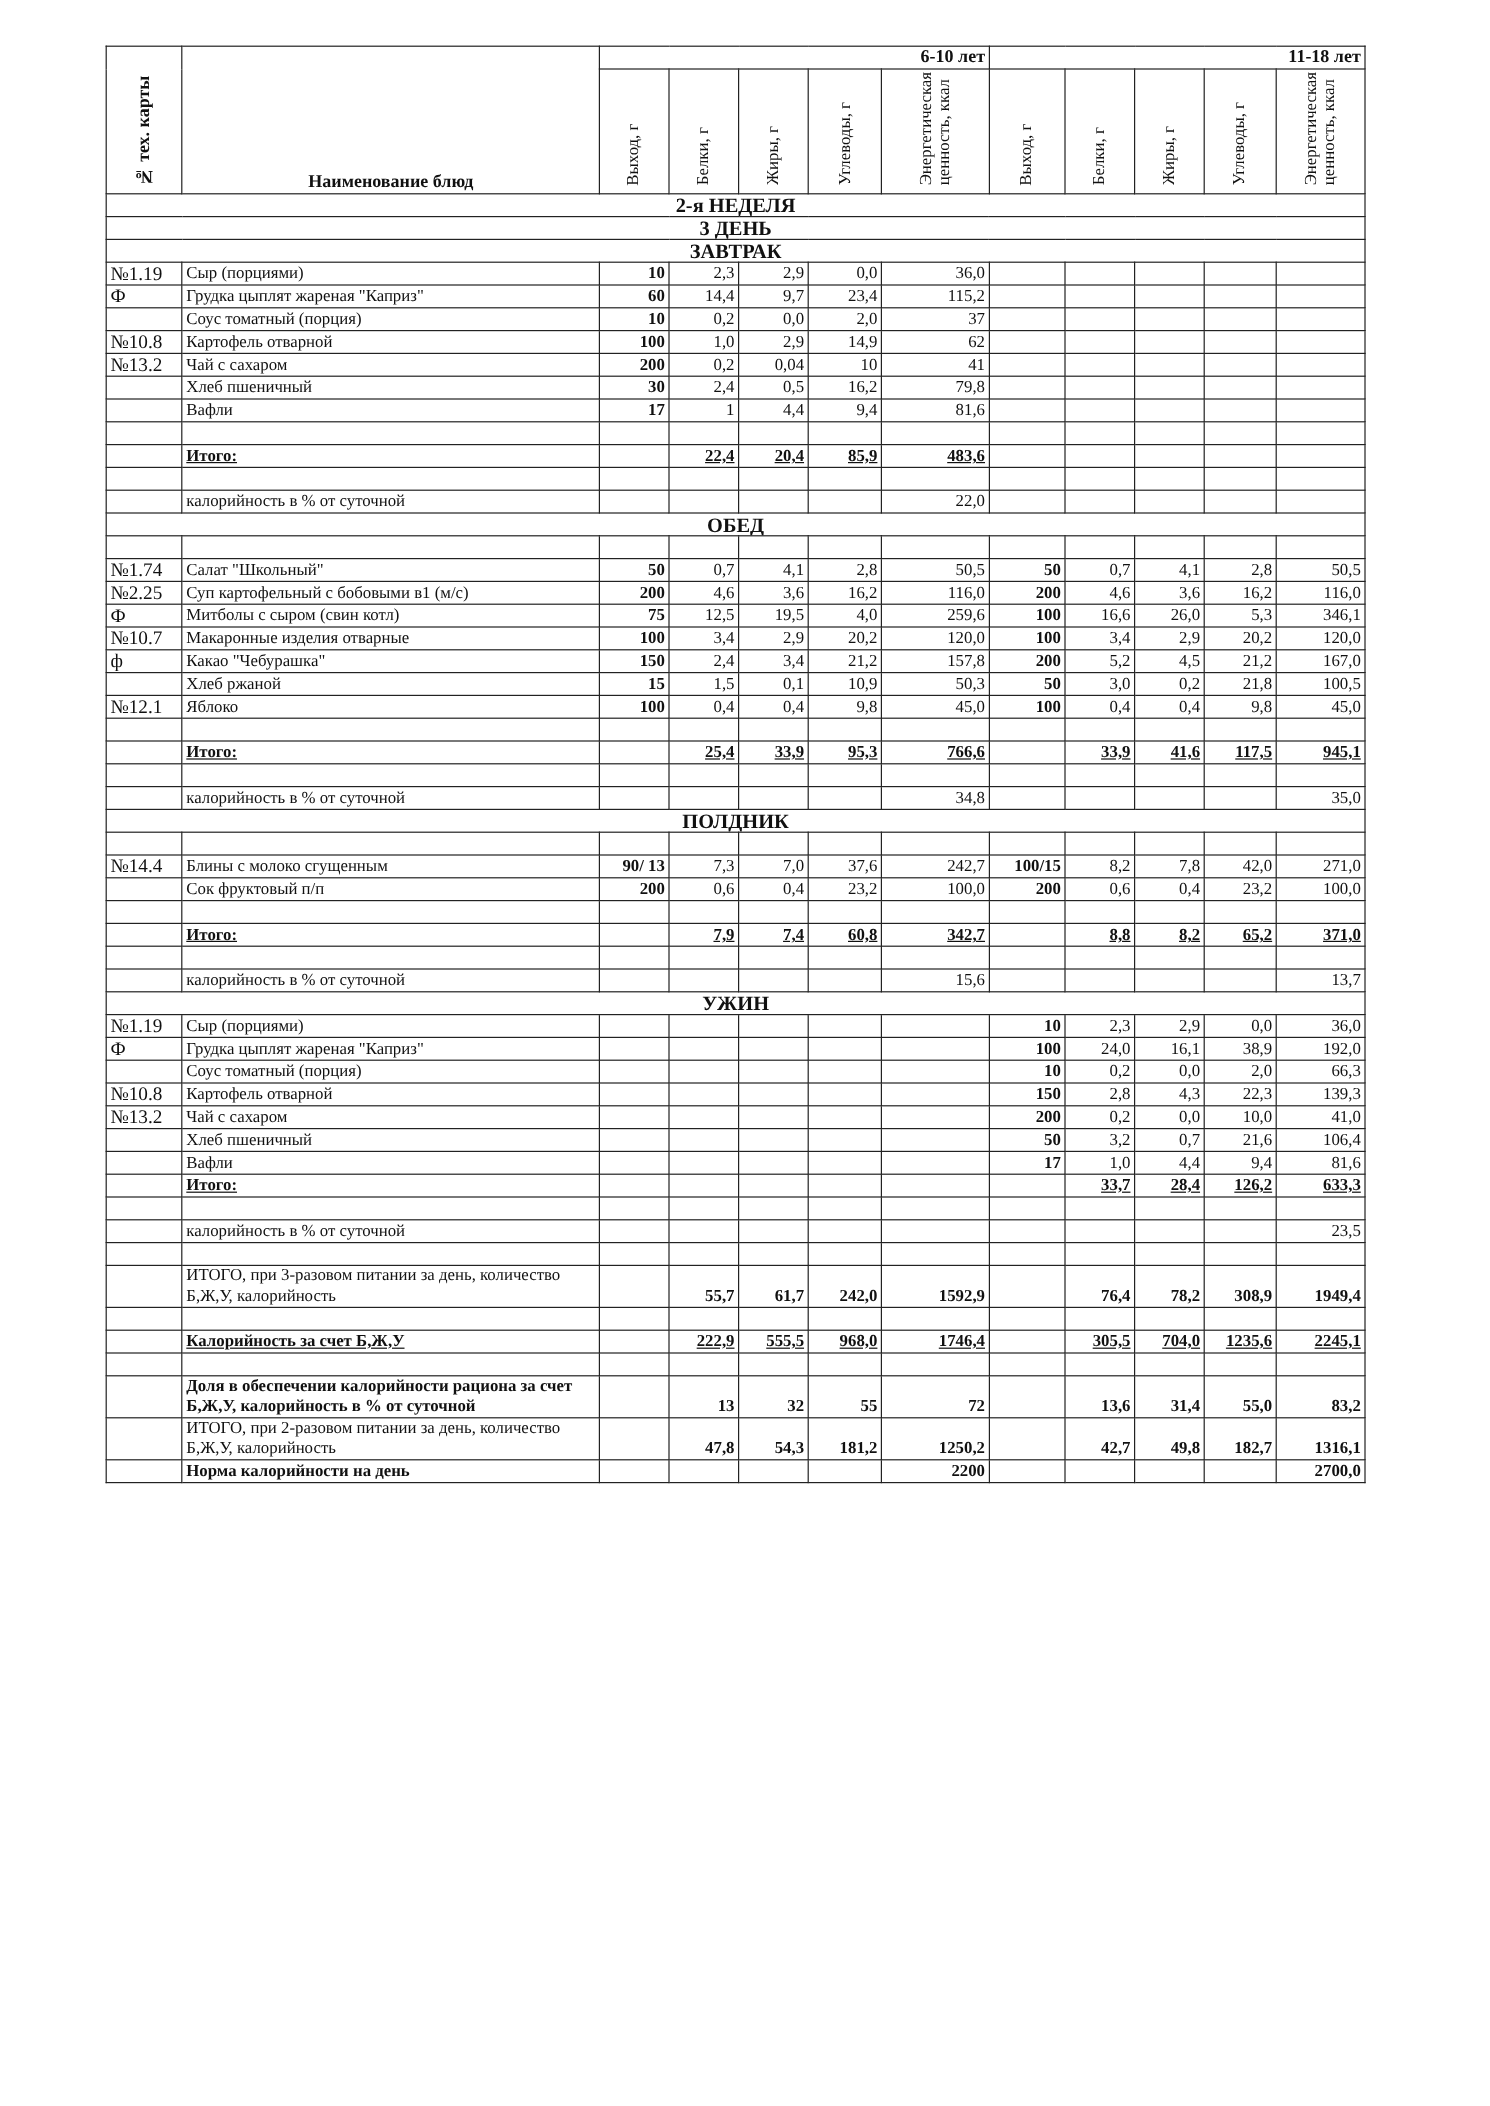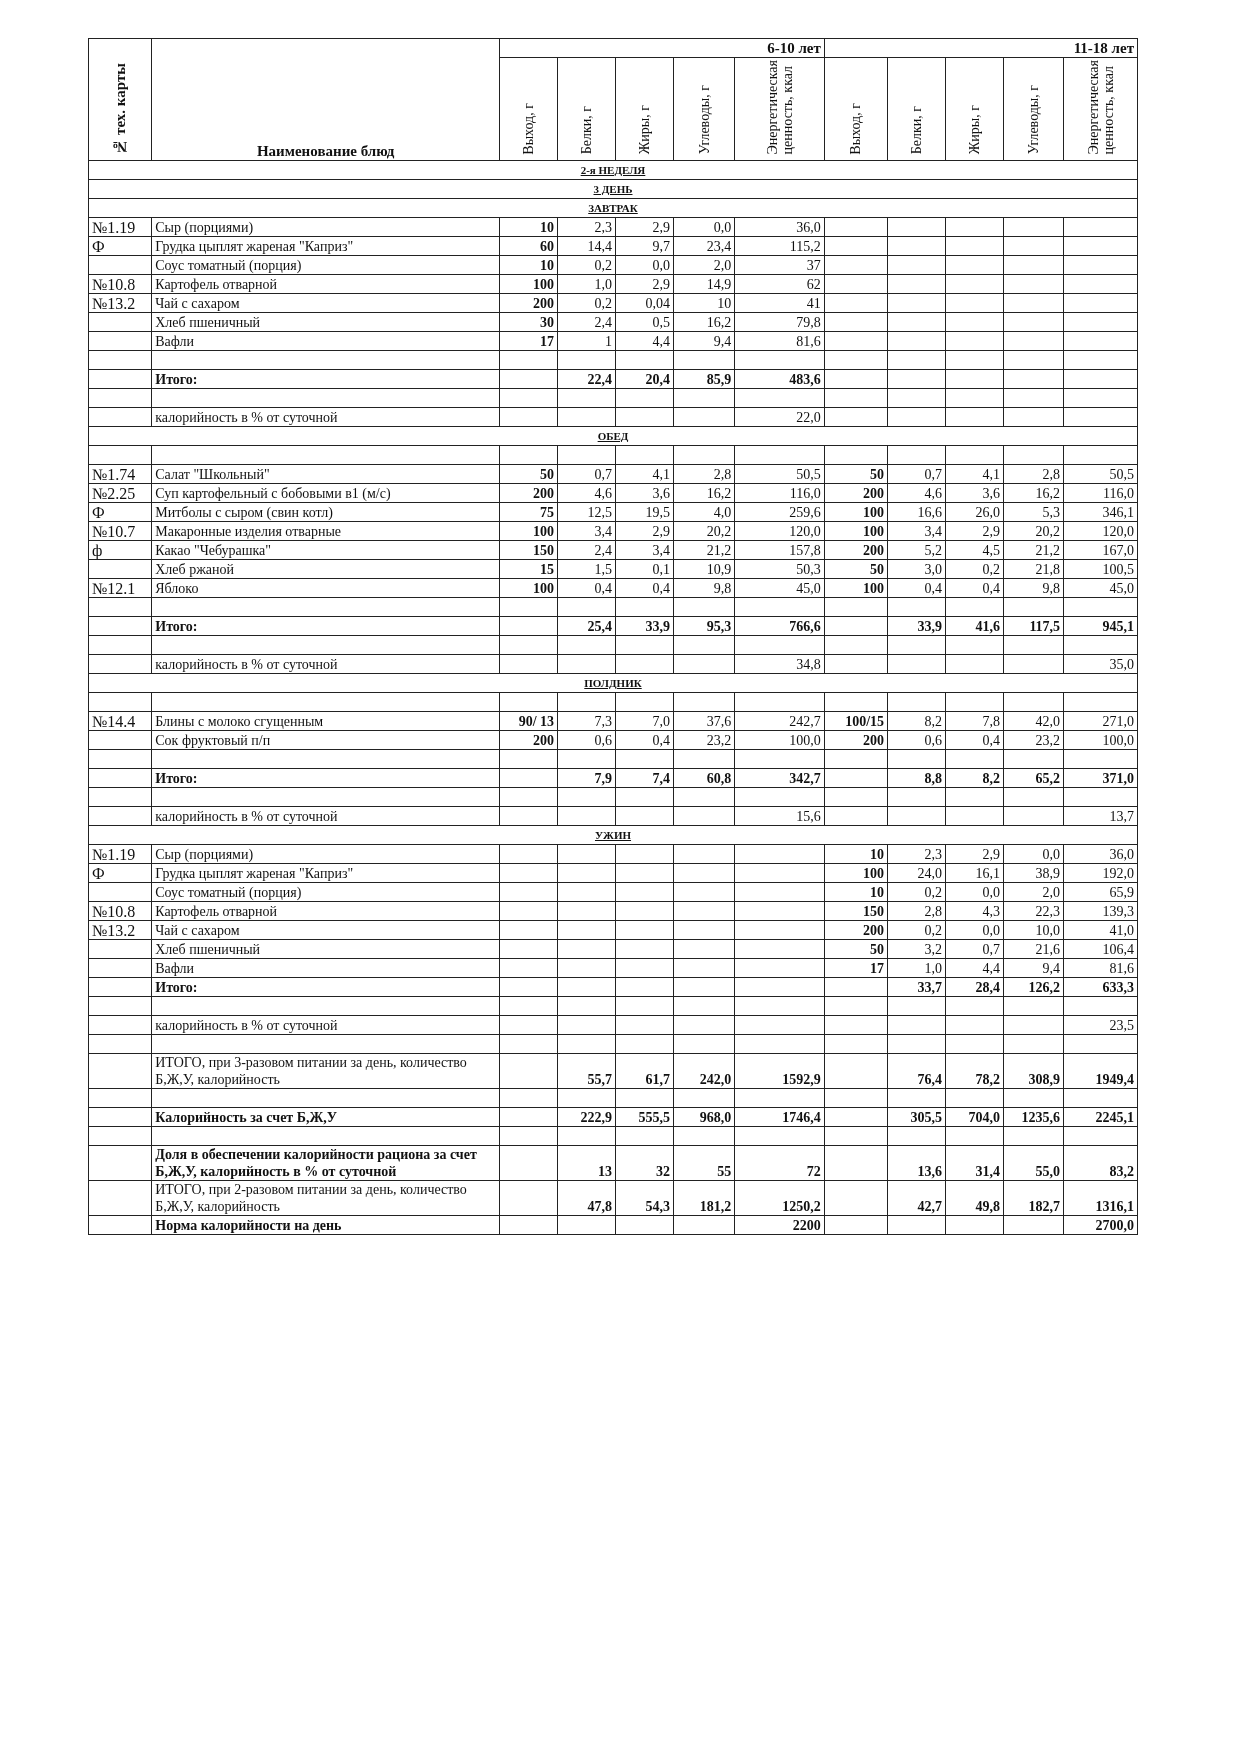--- a/index.html
+++ b/index.html
@@ -9,29 +9,29 @@
   table.menu { border-collapse: collapse; width: 1050px; table-layout: fixed; font-size: 14px; }
   table.menu td, table.menu th { border: 1px solid #222; padding: 0 3px; height: 18px; line-height: 17px;
                   overflow: hidden; white-space: nowrap; }
   th { font-weight: bold; }
   .vhead { height: 120px; vertical-align: bottom; padding: 2px 0 !important; }
   .vtext { writing-mode: vertical-rl; transform: rotate(180deg); display: inline-block;
            font-weight: normal; font-size: 14px; white-space: normal; line-height: 15px; text-align: left; max-height: 118px; }
   .vtext.bold { font-weight: bold; font-size: 15px; }
   .name-head { vertical-align: bottom; text-align: center; font-size: 15px; }
   .group-head { text-align: right; font-size: 15px; }
-  .section { text-align: center; font-weight: bold; font-size: 11px; border-left: 1px solid #222; text-decoration: underline; }
+  .section { text-align: center; font-weight: bold; font-size: 17px; border-left: 1px solid #222; }
   .num { text-align: right; }
   .bold { font-weight: bold; }
   .blank td { height: 12px; }
   .tall td { height: 34px; vertical-align: bottom; }
   .xtall td { height: 52px; vertical-align: bottom; }
   .wrap { white-space: normal !important; line-height: 17px; }
   .code { font-size: 16px; }
-  .spacer td { height: 16px; }
+  .spacer td { height: 16px; text-decoration: underline; }
 </style>
 </head>
 <body>
 
 <div class="sheet">
 <table class="menu">
   <colgroup>
     <col style="width:60px">
         <col style="width:330px">
     <col style="width:55px">
@@ -537,21 +537,21 @@
           <td>Соус томатный (порция)</td>
           <td class="num bold"></td>
           <td class="num"></td>
           <td class="num"></td>
           <td class="num"></td>
           <td class="num"></td>
           <td class="num bold">10</td>
           <td class="num">0,2</td>
           <td class="num">0,0</td>
           <td class="num">2,0</td>
-          <td class="num">65,9</td>
+          <td class="num">66,3</td>
         </tr>
         <tr>
           <td class="code">№10.8</td>
           <td>Картофель отварной</td>
           <td class="num bold"></td>
           <td class="num"></td>
           <td class="num"></td>
           <td class="num"></td>
           <td class="num"></td>
           <td class="num bold">150</td>

